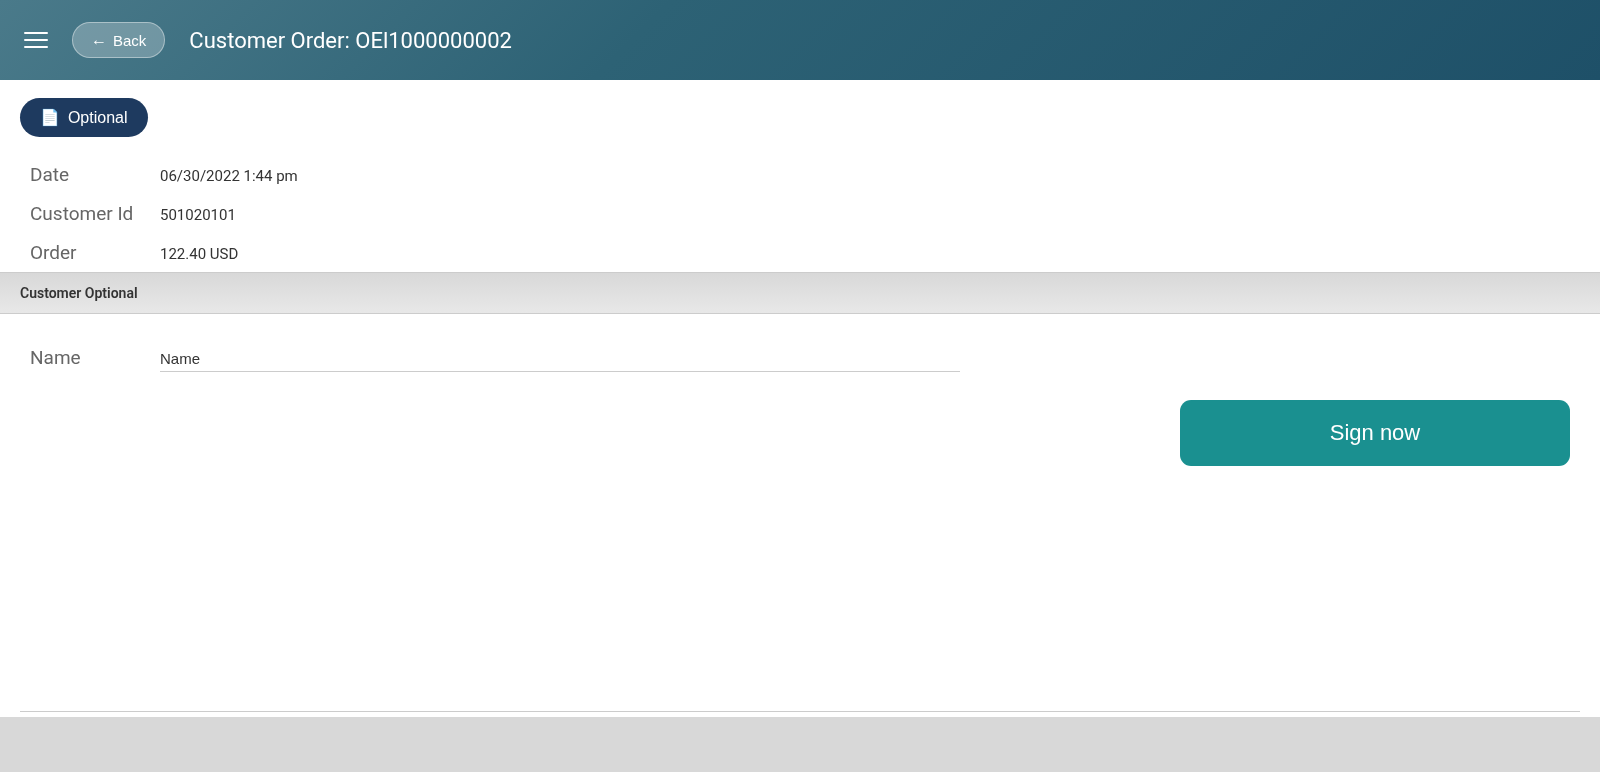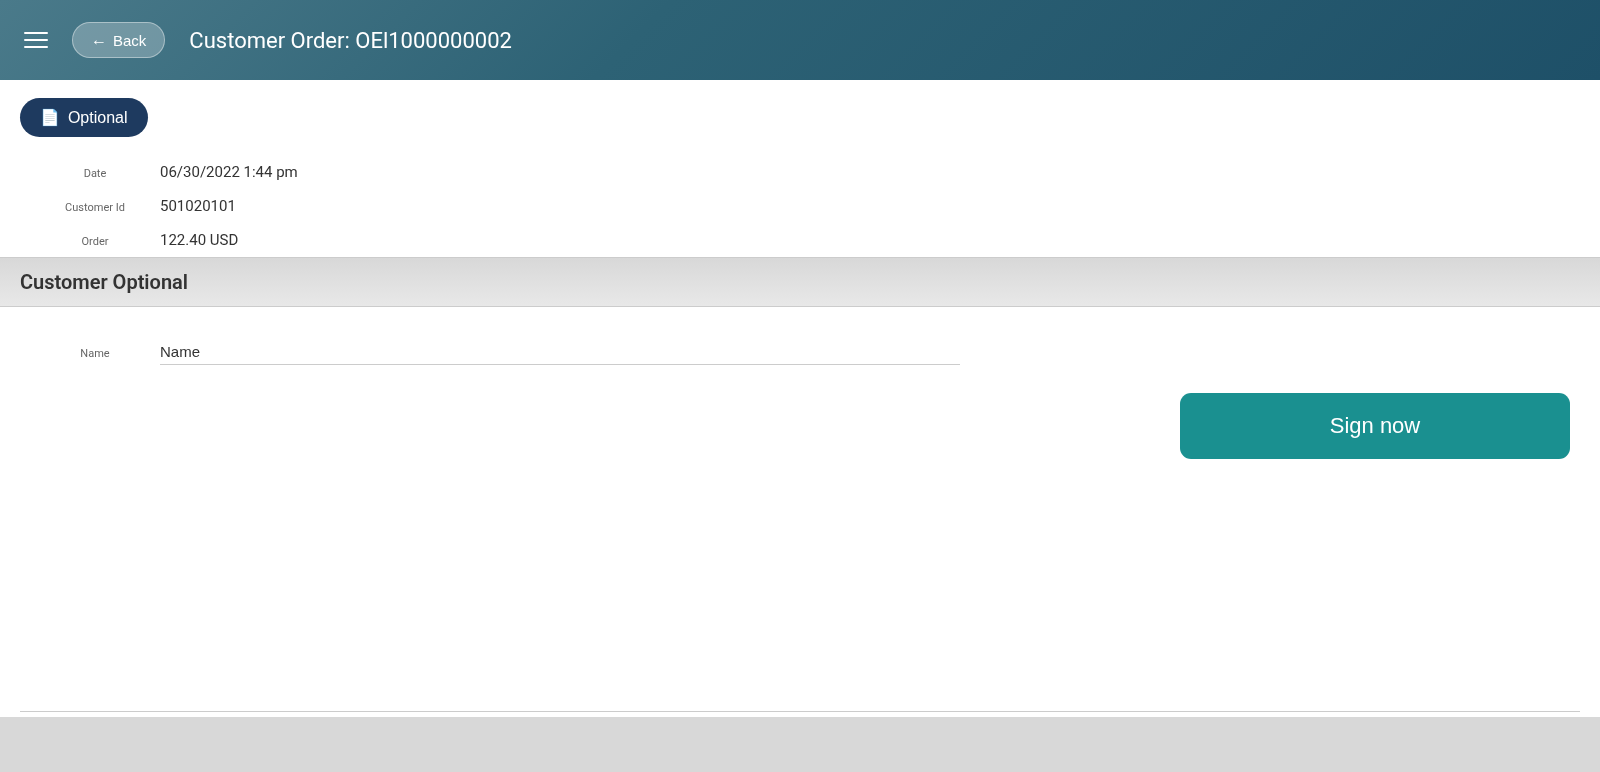--- a/index.html
+++ b/index.html
@@ -110,37 +110,37 @@
     }
 
     .field-row {
       display: flex;
       align-items: baseline;
       padding: 8px 30px;
     }
 
     .field-label {
       color: #666;
-      font-size: 11px;
+      font-size: 19px;
       min-width: 130px;
-      text-align: center;
+      text-align: left;
       font-weight: 400;
     }
 
     .field-value {
       color: #333;
       font-size: 15px;
       font-weight: 400;
     }
 
     
     .section-header {
       background: linear-gradient(to bottom, #d8d8d8, #e8e8e8);
       padding: 12px 20px;
-      font-size: 20px;
+      font-size: 14px;
       font-weight: 600;
       color: #333;
       border-top: 1px solid #ccc;
       border-bottom: 1px solid #ccc;
     }
 
     
     .name-field-row {
       display: flex;
       align-items: baseline;

